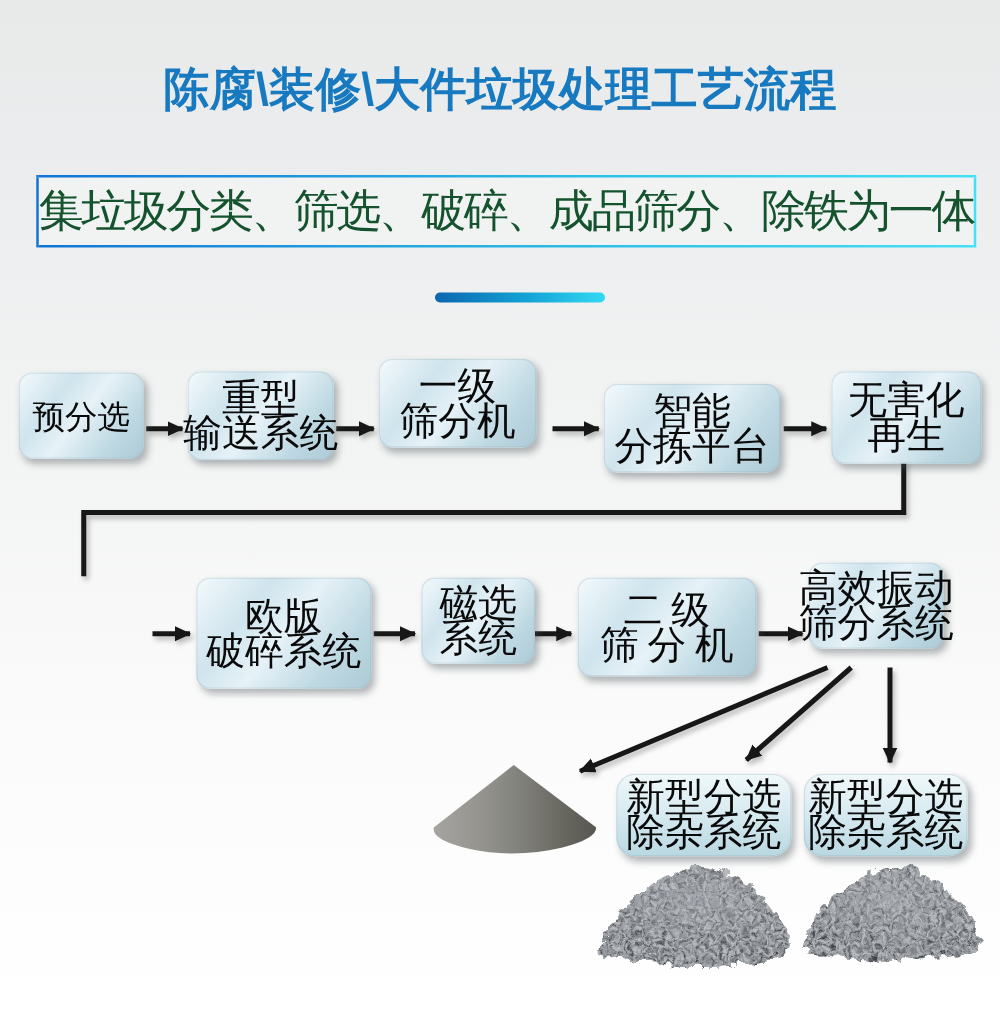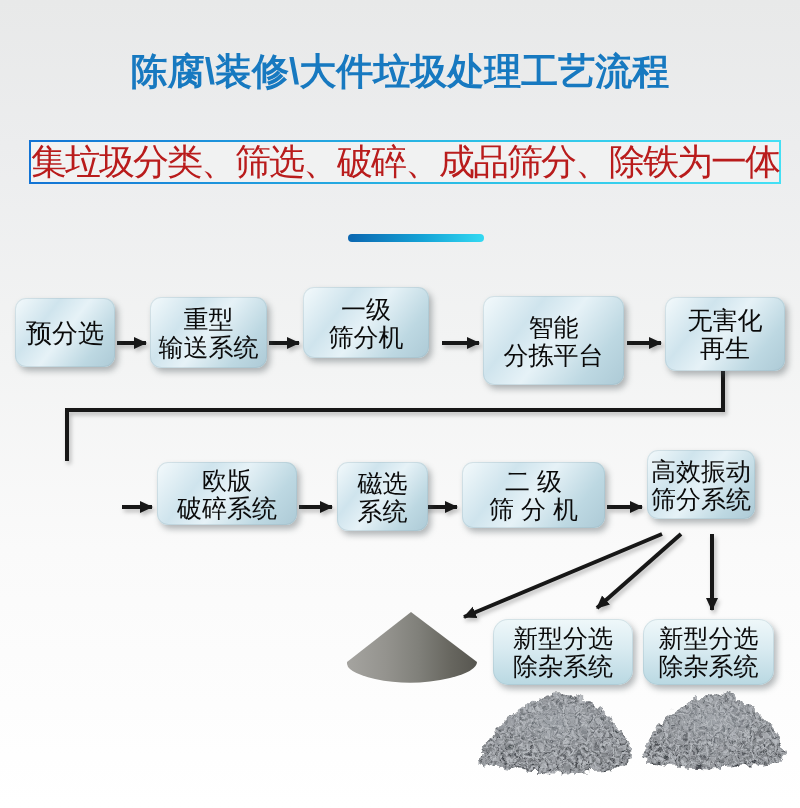--- a/index.html
+++ b/index.html
@@ -6,40 +6,40 @@
   .page{
     position:relative;width:800px;height:808px;overflow:hidden;
     background:linear-gradient(180deg,#e8e9e9 0%,#ecedee 18%,#f2f3f3 42%,#fafafa 68%,#ffffff 100%);
     font-family:"Liberation Sans","DejaVu Sans",sans-serif;
   }
   .title{
     position:absolute;top:47px;left:0;width:800px;margin:0;text-align:center;
     font-size:37px;font-weight:bold;color:#1779c0;letter-spacing:0;white-space:nowrap;
   }
   .subtitle-box{
-    position:absolute;left:29px;top:140px;width:752px;height:44px;box-sizing:border-box;
+    position:absolute;left:29px;top:140px;width:752px;height:58px;box-sizing:border-box;
     border:2px solid #2fb9e4;
     border-image:linear-gradient(95deg,#1273d4 0%,#2cc0e6 60%,#44e0f5 100%) 1;
     background:#f1f2f2;
     display:flex;align-items:center;justify-content:center;
-    font-size:36px;letter-spacing:-2px;color:#b91c1c;font-weight:500;white-space:nowrap;
+    font-size:36px;letter-spacing:-2px;color:#14532d;font-weight:500;white-space:nowrap;
   }
   .accent-bar{
     position:absolute;left:348px;top:234px;width:136px;height:8px;border-radius:4px;
     background:linear-gradient(90deg,#0b66b0 0%,#14a3d6 55%,#33d9f2 100%);
   }
   svg.art{position:absolute;left:0;top:0;width:800px;height:808px;}
   .cline{stroke:#171717;stroke-width:4;fill:none;}
   .cshadow{filter:drop-shadow(2px 3px 2px rgba(0,0,0,0.25));}
   .fbox{
     position:absolute;border-radius:11px;box-sizing:border-box;
     background:linear-gradient(128deg,#f4fafc 0%,#cfe4ed 30%,#e6f2f7 50%,#bdd8e2 78%,#adcad6 100%);
     box-shadow:3px 4px 6px rgba(70,80,86,0.40), inset 0 0 0 1px rgba(150,175,185,0.30);
     display:flex;flex-direction:column;align-items:center;justify-content:center;
-    text-align:center;font-size:25px;line-height:28px;color:#0a0a0a;font-weight:500;white-space:nowrap;
+    text-align:center;font-size:31px;line-height:28px;color:#0a0a0a;font-weight:500;white-space:nowrap;
   }
   .fbox .l{display:block;}
   .fbox.single{font-size:26px;}
   .fbox.lsp .l{letter-spacing:7px;text-indent:7px;}
   .fbox.obox{
     border-radius:15px;
     background:linear-gradient(180deg,#eff8fa 0%,#d9ebf1 45%,#b9d8e2 100%);
   }
 </style>
 </head>
@@ -114,38 +114,38 @@
     <span class="l">预分选</span>
   </div>
   <div class="fbox" style="left:150px;top:297px;width:117px;height:71px">
     <span class="l">重型</span>
     <span class="l">输送系统</span>
   </div>
   <div class="fbox" style="left:303px;top:287px;width:126px;height:71px">
     <span class="l">一级</span>
     <span class="l">筛分机</span>
   </div>
-  <div class="fbox" style="left:483px;top:296px;width:141px;height:89px">
+  <div class="fbox" style="left:483px;top:307px;width:141px;height:71px">
     <span class="l">智能</span>
     <span class="l">分拣平台</span>
   </div>
   <div class="fbox" style="left:665px;top:297px;width:120px;height:74px">
     <span class="l">无害化</span>
     <span class="l">再生</span>
   </div>
 
-  <div class="fbox" style="left:157px;top:462px;width:140px;height:63px">
+  <div class="fbox" style="left:157px;top:462px;width:140px;height:89px">
     <span class="l">欧版</span>
     <span class="l">破碎系统</span>
   </div>
   <div class="fbox" style="left:337px;top:462px;width:91px;height:69px">
     <span class="l">磁选</span>
     <span class="l">系统</span>
   </div>
-  <div class="fbox lsp" style="left:462px;top:462px;width:143px;height:66px">
+  <div class="fbox lsp" style="left:462px;top:462px;width:143px;height:79px">
     <span class="l">二级</span>
     <span class="l">筛分机</span>
   </div>
   <div class="fbox" style="left:647px;top:450px;width:108px;height:69px">
     <span class="l">高效振动</span>
     <span class="l">筛分系统</span>
   </div>
 
   <div class="fbox obox" style="left:493px;top:619px;width:140px;height:66px">
     <span class="l">新型分选</span>

